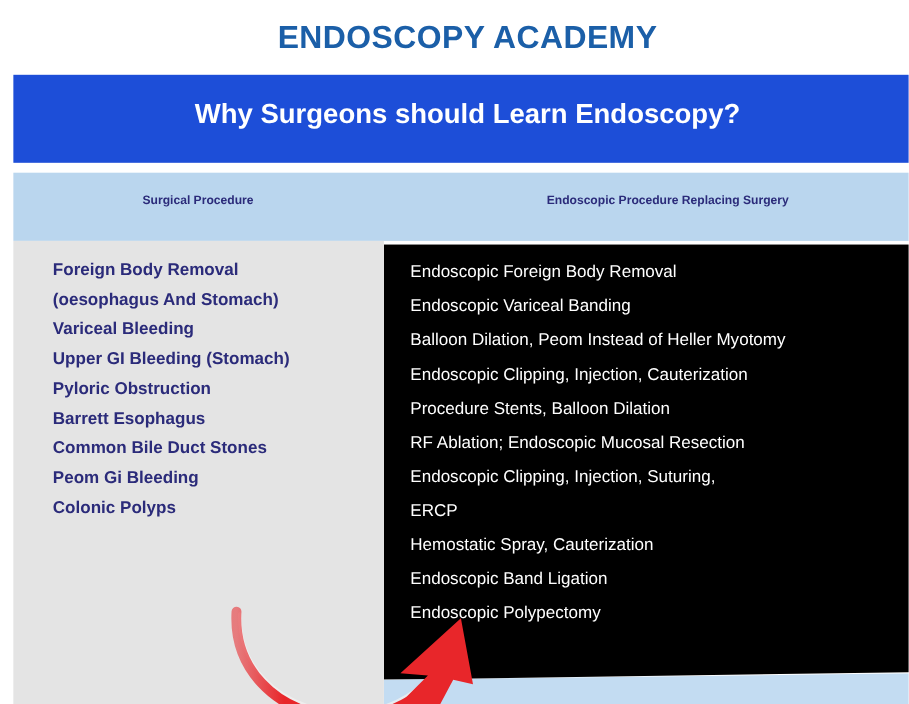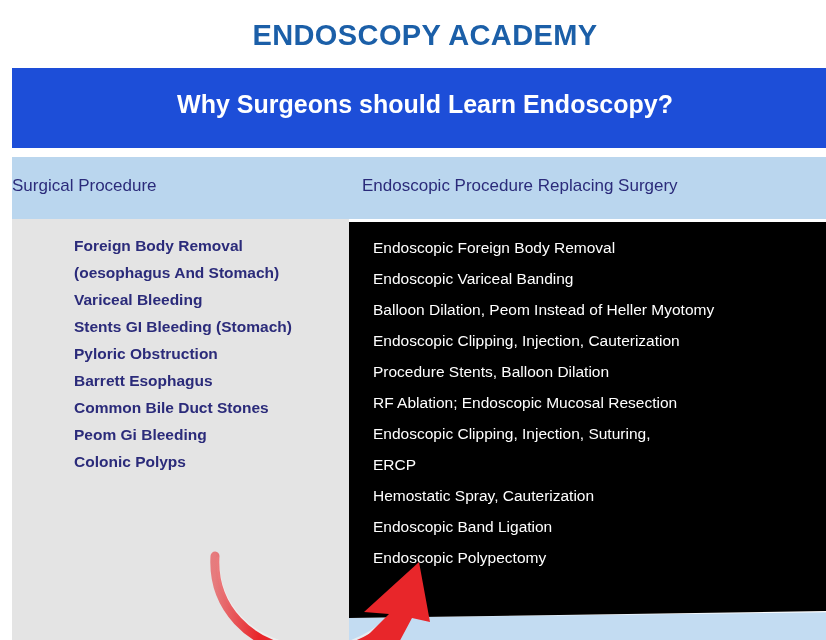--- a/index.html
+++ b/index.html
@@ -74,41 +74,42 @@
     position: absolute;
     left: 0;
     top: 157px;
     width: 826px;
     height: 62px;
     background: #BAD6EE;
   }
   .colhead {
     position: absolute;
     top: 19px;
-    font-size: 17px;
-    font-weight: normal;
+    font-size: 11px;
+    font-weight: bold;
     color: #2B2B7A;
     font-family: "Liberation Sans", sans-serif;
     white-space: nowrap;
+    text-align: center;
   }
   .colhead-left  { left: 0px;   width: 336px; }
   .colhead-right { left: 350px; width: 490px; }
 
   
   .left-panel {
     position: absolute;
     left: 0;
     top: 219px;
     width: 337px;
     height: 421px;
     background: #E4E4E4;
   }
   .left-list {
     position: absolute;
-    left: 62px;
+    left: 36px;
     top: 13px;
     width: 290px;
   }
   .left-list .row {
     font-size: 15.5px;
     font-weight: bold;
     color: #2B2B7A;
     line-height: 27px;
     font-family: "Liberation Sans", sans-serif;
     white-space: nowrap;
@@ -175,21 +176,21 @@
   <div class="colhead-band">
     <div class="colhead colhead-left">Surgical Procedure</div>
     <div class="colhead colhead-right">Endoscopic Procedure Replacing Surgery</div>
   </div>
 
   <div class="left-panel">
     <div class="left-list">
       <div class="row">Foreign Body Removal</div>
       <div class="row">(oesophagus And Stomach)</div>
       <div class="row">Variceal Bleeding</div>
-      <div class="row">Stents GI Bleeding (Stomach)</div>
+      <div class="row">Upper GI Bleeding (Stomach)</div>
       <div class="row">Pyloric Obstruction</div>
       <div class="row">Barrett Esophagus</div>
       <div class="row">Common Bile Duct Stones</div>
       <div class="row">Peom Gi Bleeding</div>
       <div class="row">Colonic Polyps</div>
     </div>
   </div>
 
   <div class="bottom-strip"></div>
 

